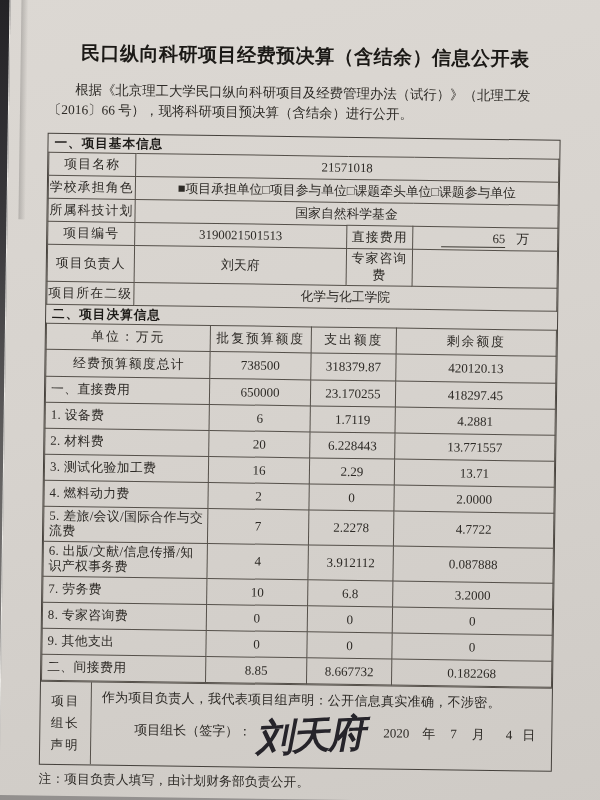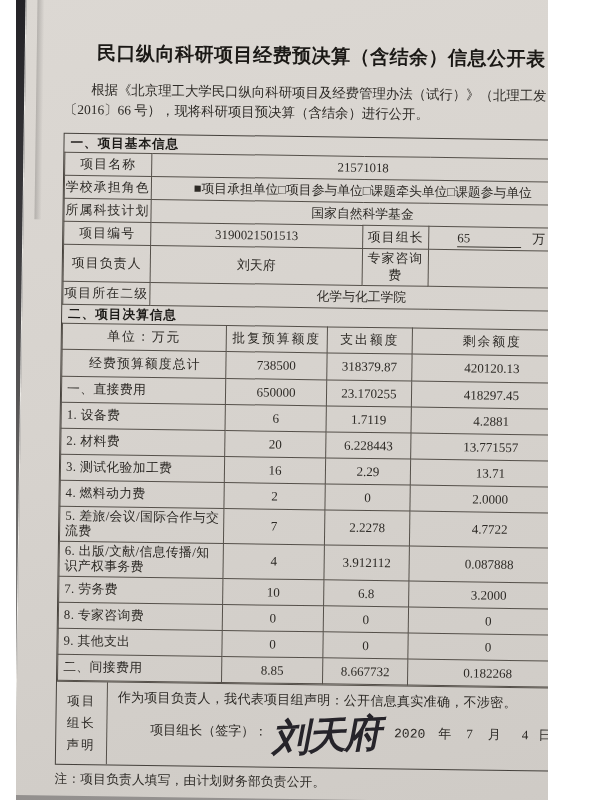--- a/index.html
+++ b/index.html
@@ -1,19 +1,19 @@
 <!DOCTYPE html>
 <html><head>
 <meta charset="utf-8">
 <style>
   html,body{margin:0;padding:0;}
   body{width:600px;height:800px;overflow:hidden;
        font-family:"Liberation Serif","DejaVu Serif",serif;color:#2d2a26;}
-  .stage{position:relative;width:532px;height:800px;overflow:hidden;
-         background:linear-gradient(178deg,#232226 0%,#3a393c 28%,#6a6867 62%,#969391 100%);margin-left:16px;}
+  .stage{position:relative;width:600px;height:800px;overflow:hidden;
+         background:linear-gradient(178deg,#232226 0%,#3a393c 28%,#6a6867 62%,#969391 100%);}
   .paper{position:absolute;left:4px;top:-6px;width:700px;height:806px;
          transform:rotate(0.8deg);transform-origin:center;
          background:linear-gradient(165deg,#dcd8d3 0%,#d7d3ce 45%,#cecac5 100%);
          border-left:1px solid #eceae6;}
   .paper::before{content:"";position:absolute;left:11px;top:0;width:7px;height:230px;
          background:linear-gradient(to right,rgba(80,78,76,.28),rgba(80,78,76,0));}
   .content{position:absolute;left:39px;top:50px;width:513px;}
   h1.title{margin:0;font-size:19px;font-weight:bold;text-align:center;
            letter-spacing:.5px;color:#1b1916;}
   .intro{margin:14px 0 0 0;font-size:13.4px;line-height:19.5px;color:#2e2b27;}
@@ -22,41 +22,41 @@
   .form-box{margin-top:14px;border:1.4px solid #45413c;}
   .section-bar{height:18px;line-height:18px;padding-left:6px;
                font-family:"Liberation Sans","DejaVu Sans",sans-serif;
                font-weight:bold;font-size:12.6px;letter-spacing:1px;color:#1d1b18;}
   table{width:100%;border-collapse:collapse;table-layout:fixed;}
   td,th{border:1px solid #55504a;overflow:hidden;}
   .basic td{height:20px;font-size:12.8px;}
   .basic .lbl{text-align:center;letter-spacing:1.2px;}
   .basic .val{text-align:center;}
   .uline{display:inline-block;min-width:64px;border-bottom:1px solid #3c3933;
-         text-align:left;line-height:15px;}
+         text-align:right;line-height:15px;}
   .suffix{margin-left:11px;}
   .budget th{height:23px;font-weight:normal;font-size:12.8px;letter-spacing:2px;}
   .budget td{height:21px;font-size:13px;text-align:center;}
   .budget td.name{text-align:left;padding:2px 3px 2px 5px;line-height:15px;
                   letter-spacing:.4px;font-size:12.8px;}
   .budget tr.total td{height:22px;}
   .budget tr.total td.name{text-align:center;letter-spacing:1.2px;}
   .decl{display:flex;min-height:82px;border-top:1px solid #55504a;}
   .decl-label{width:50px;border-right:1px solid #55504a;display:flex;
               flex-direction:column;align-items:center;justify-content:center;
               gap:5px;font-size:12.5px;letter-spacing:2px;}
   .decl-body{flex:1;position:relative;padding:6px 8px 4px 10px;}
   .statement{margin:0;font-size:13px;letter-spacing:.3px;}
   .sign-row{display:flex;align-items:center;margin-top:14px;padding-left:33px;font-size:13px;}
   .signature{display:inline-block;font-size:38px;line-height:30px;font-weight:bold;
              font-style:italic;letter-spacing:-2px;color:#26242a;
              transform:rotate(-4deg);margin:-14px 0 -20px 4px;position:relative;z-index:3;}
   .date-group{margin-left:auto;display:flex;align-items:center;padding-right:4px;}
   .date-group span{display:inline-block;}
-  .dg-y{margin-right:13px;font-family:Liberation Mono, monospace;} .dg-yu{margin-right:15px;} .dg-m{margin-right:15px;}
+  .dg-y{margin-right:13px;} .dg-yu{margin-right:15px;} .dg-m{margin-right:15px;}
   .dg-mu{margin-right:21px;} .dg-d{margin-right:10px;} .dg-du{margin-right:4px;}
   .note{margin:6px 0 0 0;font-size:12.6px;letter-spacing:.3px;}
 </style>
 </head>
 <body>
 
 <div class="stage">
   <div class="paper">
     <div class="content">
 
@@ -87,21 +87,21 @@
             <td class="lbl">学校承担角色</td>
             <td class="val" colspan="3">■项目承担单位□项目参与单位□课题牵头单位□课题参与单位</td>
           </tr>
           <tr>
             <td class="lbl">所属科技计划</td>
             <td class="val" colspan="3">国家自然科学基金</td>
           </tr>
           <tr>
             <td class="lbl">项目编号</td>
             <td class="val">3190021501513</td>
-            <td class="lbl">项目组长</td>
+            <td class="lbl">直接费用</td>
             <td class="val">
               <span class="uline">65</span><span class="suffix">万</span>
             </td>
           </tr>
           <tr>
             <td class="lbl">项目负责人</td>
             <td class="val">刘天府</td>
             <td class="lbl">专家咨询费</td>
             <td class="val"></td>
           </tr>

